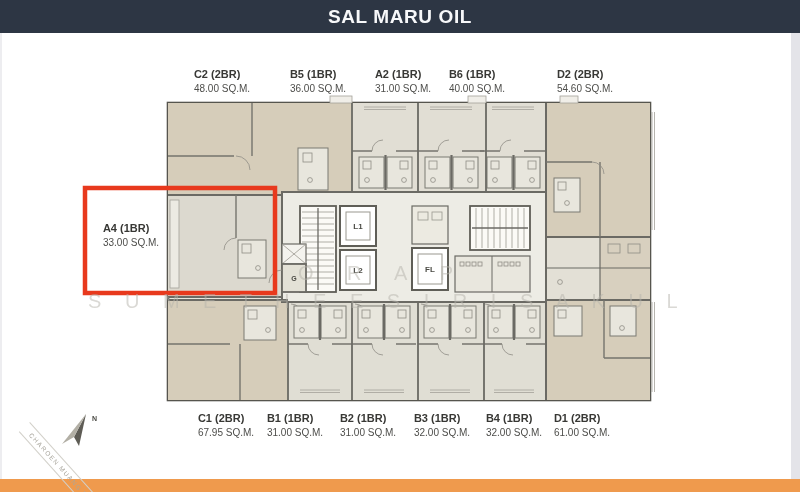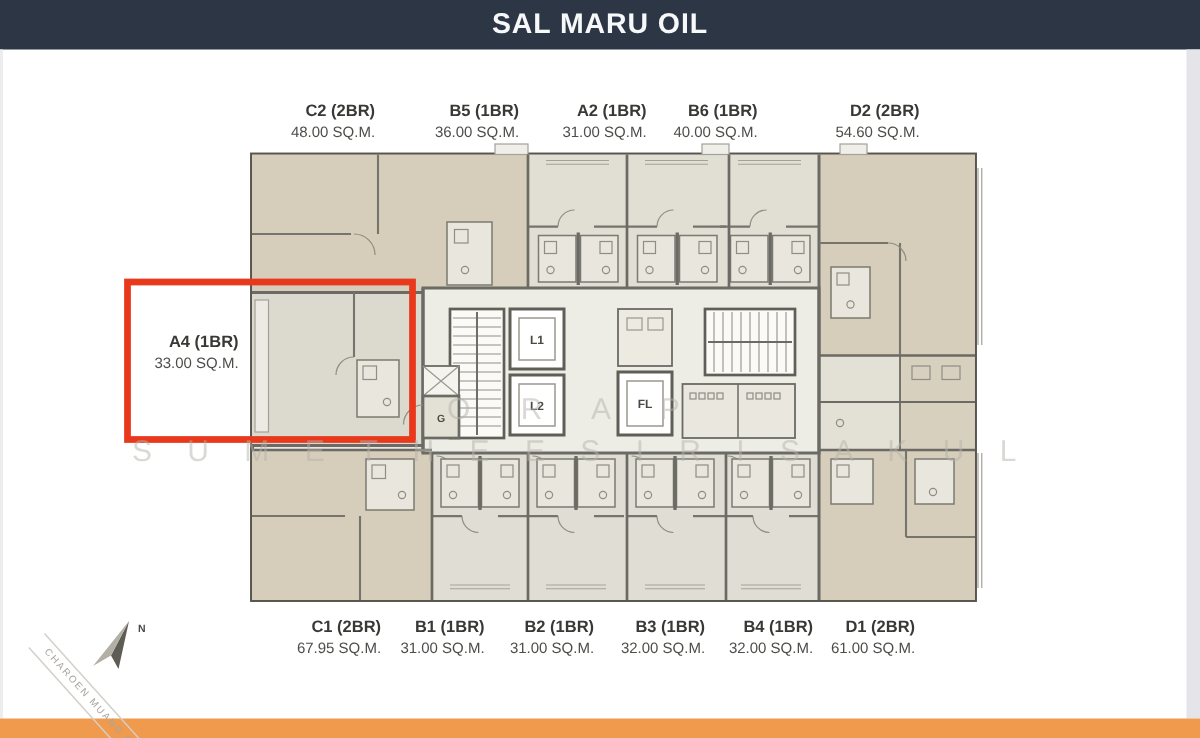--- a/index.html
+++ b/index.html
@@ -5,21 +5,21 @@
   html,body{margin:0;padding:0;background:#fff;}
   .page{position:relative;width:800px;height:492px;background:#ffffff;overflow:hidden;
         font-family:"Liberation Sans",sans-serif;}
   .header{position:absolute;left:0;top:0;width:800px;height:33px;
           background:var(--header-bg,#2d3644);display:flex;align-items:center;justify-content:center;}
   .header .title{color:#f7f8fa;font-size:19px;font-weight:bold;letter-spacing:.6px;}
   .footer{position:absolute;left:0;top:479px;width:800px;height:13px;background:var(--footer-accent,#ef9a4d);}
   .gutter-r{position:absolute;right:0;top:33px;width:9px;height:446px;background:#e4e4e9;}
   .gutter-l{position:absolute;left:0;top:33px;width:2px;height:446px;background:#ededf0;}
   svg.plan{position:absolute;left:0;top:0;}
-  .unit-label{position:absolute;transform:translateX(-50%);text-align:right;white-space:nowrap;z-index:5;}
+  .unit-label{position:absolute;transform:translateX(-50%);text-align:left;white-space:nowrap;z-index:5;}
   .unit-label .uid{font-weight:bold;font-size:11px;line-height:13px;color:#383835;}
   .unit-label .uarea{font-size:10px;line-height:15px;color:#4d4d4a;}
   .wm{position:absolute;color:#b6b4ac;opacity:.5;font-size:20px;white-space:nowrap;z-index:3;}
   .wm1{left:298px;top:262px;letter-spacing:14px;}
   .wm2{left:88px;top:290px;letter-spacing:9px;}
   .road{position:absolute;left:30px;top:422px;transform:rotate(48deg);transform-origin:0 0;
         font-size:6.5px;letter-spacing:1.3px;color:#a9a69d;border-top:1px solid #d2d0c9;
         border-bottom:1px solid #d2d0c9;padding:3px 9px;white-space:nowrap;z-index:2;}
   .hl{fill:none;stroke:var(--highlight,#e8391d);stroke-width:4.5;}
   svg text{font-family:"Liberation Sans",sans-serif;font-weight:bold;fill:#4a4a44;}

